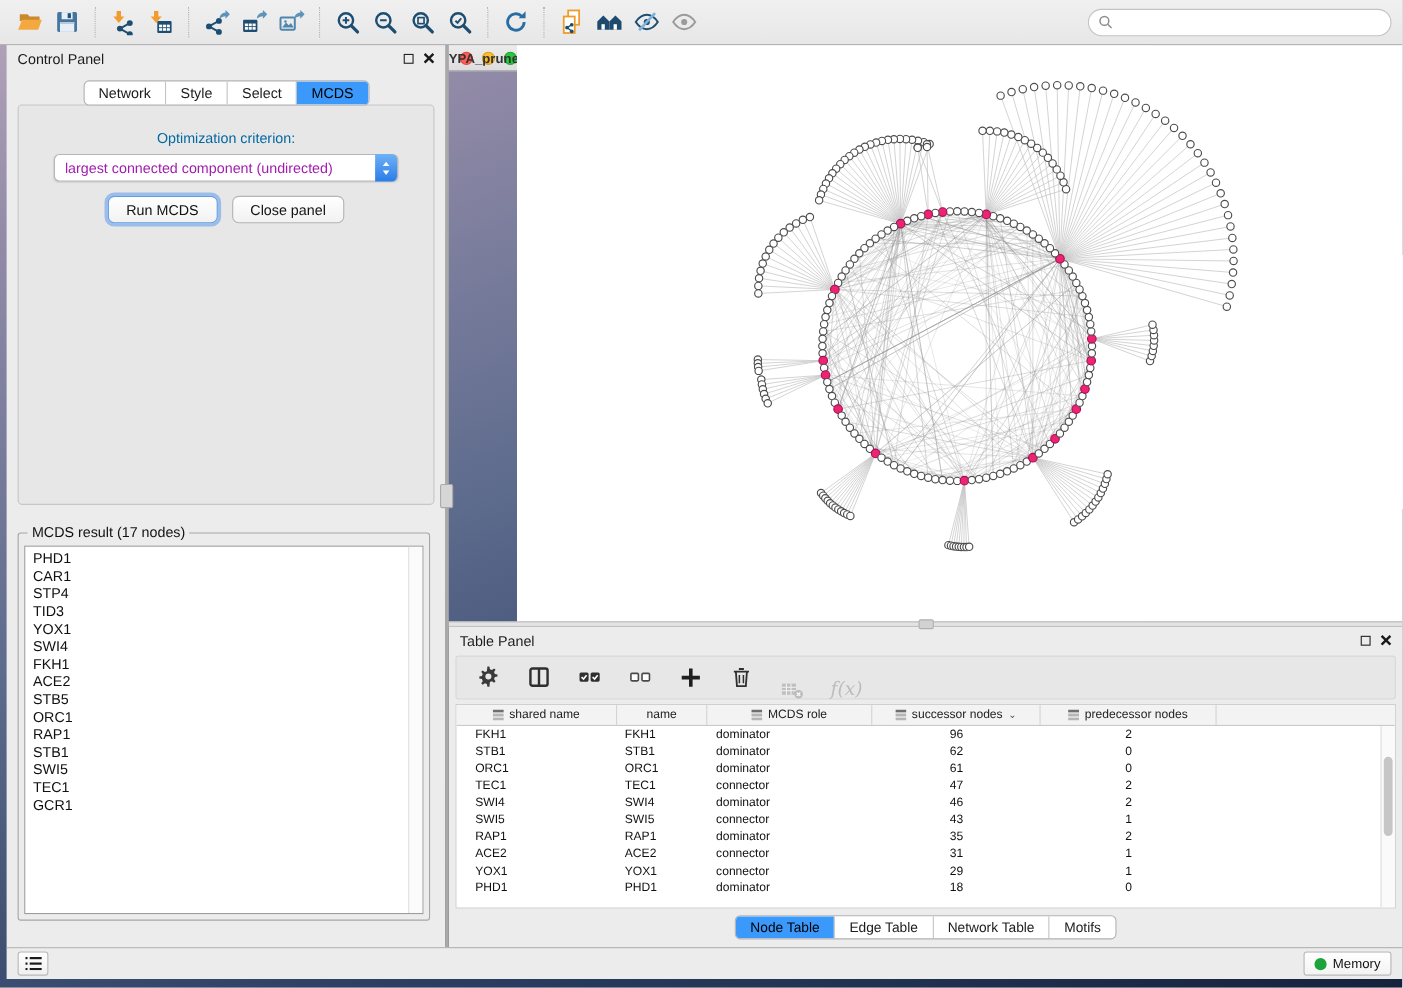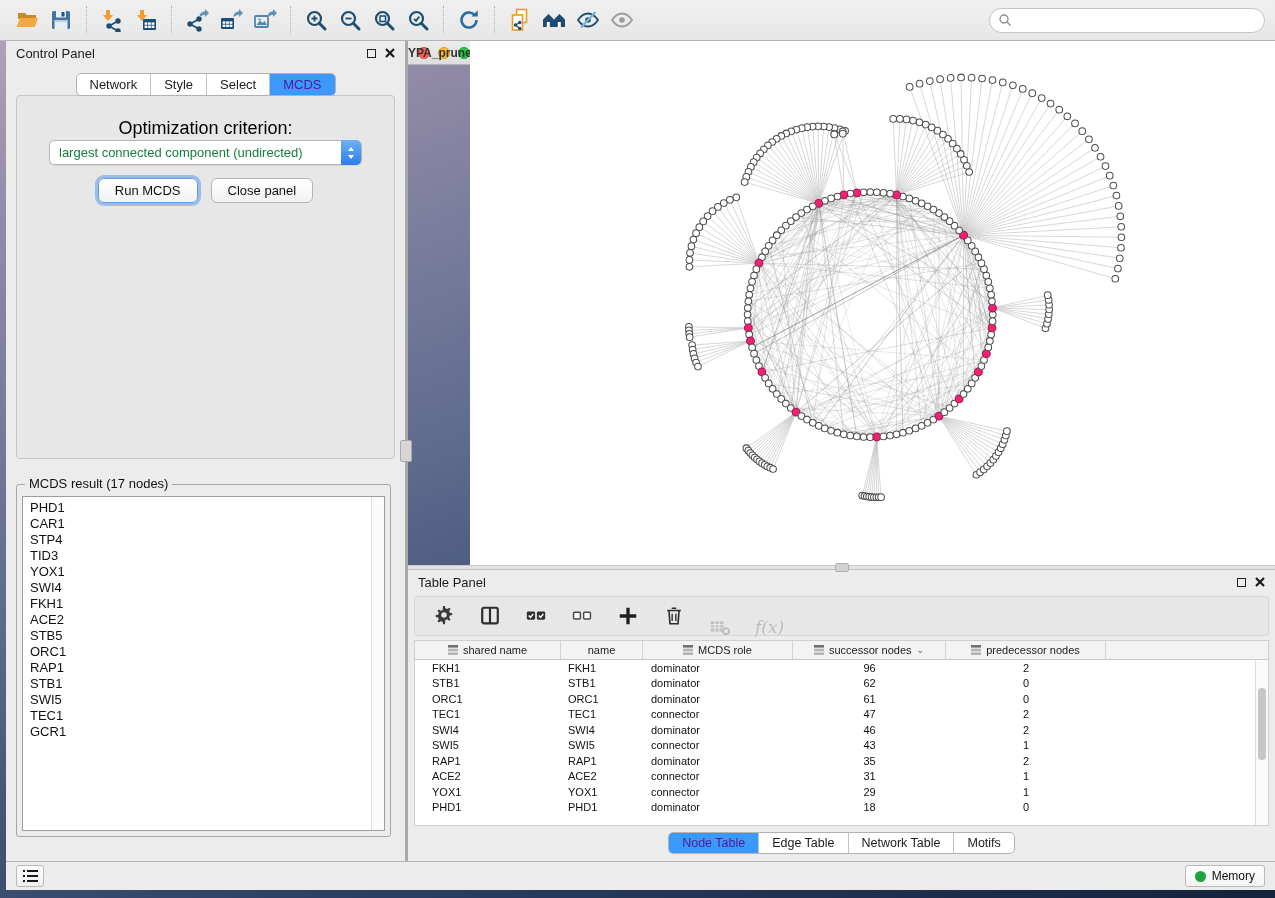--- a/index.html
+++ b/index.html
@@ -29,28 +29,28 @@
   .cp-header { height:24px; display:flex; align-items:center; padding:0 10px; }
   .panel-title { font-size:13px; color:#1c1c1c; }
   .panel-hicons { margin-left:auto; display:flex; align-items:center; gap:9px; }
   .float-box { width:9px; height:9px; border:1.6px solid #222; display:inline-block; }
   .x-icon svg { width:10px; height:10px; display:block; }
 
   .cp-tabs { position:absolute; top:32px; left:50%; transform:translateX(-50%); z-index:3;
     display:flex; background:#fff; border:1px solid #b2b2b2; border-radius:5px; overflow:hidden; font-size:13px; }
   .seg { padding:3px 13px; color:#1c1c1c; border-left:1px solid #c2c2c2; white-space:nowrap; }
   .seg:first-child { border-left:none; }
-  .seg.active { background:#3b99fc; color:#4c1d95; }
+  .seg.active { background:#3b99fc; color:#000000; }
 
   .cp-panel { position:absolute; top:54px; left:10px; right:10px; height:364px;
     background:#e7e7e7; border:1px solid #c6c6c6; border-radius:4px; }
-  .opt-label { position:absolute; top:22px; width:100%; text-align:center; font-size:18px; color:#000000; }
+  .opt-label { position:absolute; top:22px; width:100%; text-align:center; font-size:13px; color:#0369a1; }
   .opt-select { position:absolute; top:44px; left:32px; right:32px; height:25px; background:#fff;
     border:1px solid #b6b6b6; border-radius:5px; display:flex; align-items:center;
-    font-size:13px; color:#15803d; padding-left:9px; box-shadow:0 1px 1px rgba(0,0,0,.08); }
+    font-size:13px; color:#a21caf; padding-left:9px; box-shadow:0 1px 1px rgba(0,0,0,.08); }
   .opt-select .stepper { margin-left:auto; width:20px; height:25px; border-radius:0 5px 5px 0;
     background:linear-gradient(#6fb1f5,#2a7de9); display:flex; flex-direction:column;
     align-items:center; justify-content:center; color:#fff; }
   .stepper svg { width:10px; height:18px; }
   .btn-row { position:absolute; top:82px; width:100%; display:flex; justify-content:center; gap:13px; }
   .mac-btn { background:linear-gradient(#ffffff,#f2f2f2); border:1px solid #b5b5b5; border-radius:6px;
     font-size:13px; color:#111; padding:4px 16px; font-family:"Liberation Sans",sans-serif; }
   .mac-btn.focused { border-color:#5f9fe8; box-shadow:0 0 0 3px rgba(106,160,235,.6); }
 
   .cp-groupbox { position:absolute; top:426px; left:10px; right:14px; bottom:24px;

